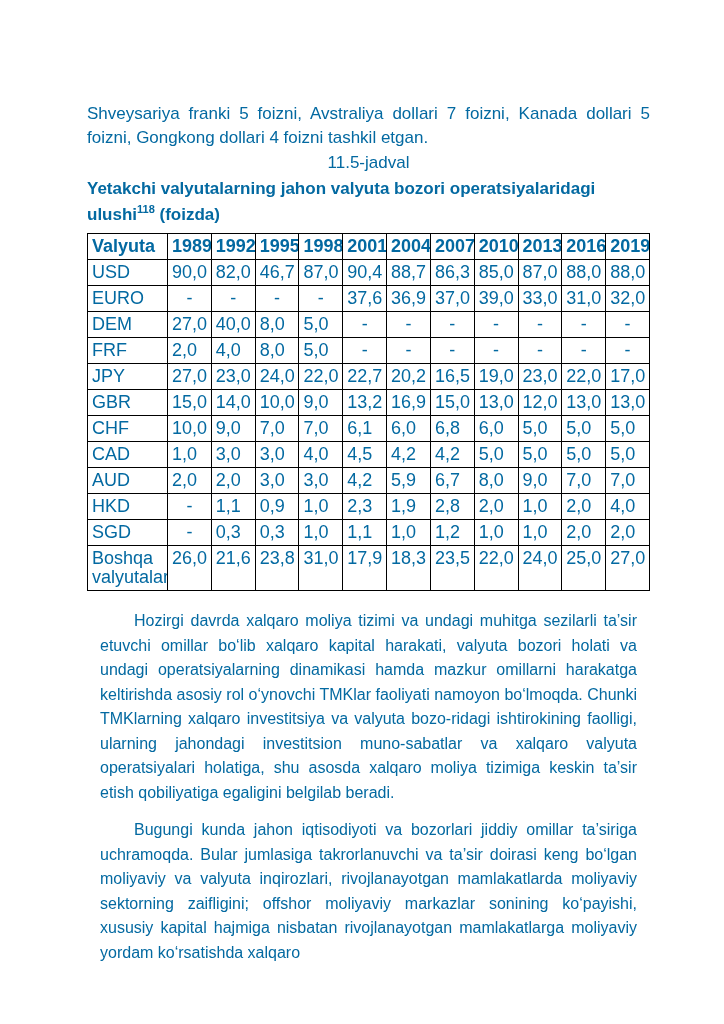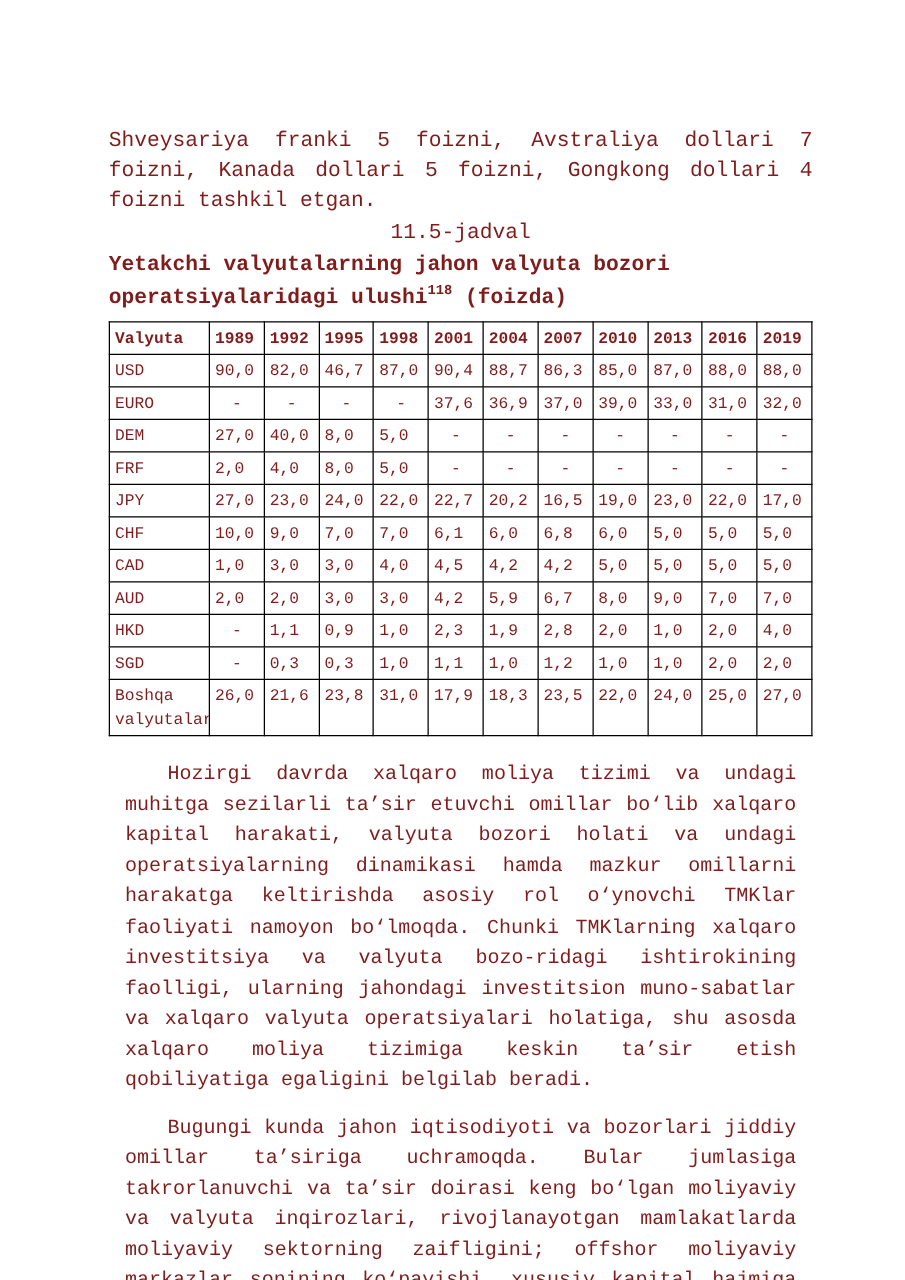--- a/index.html
+++ b/index.html
@@ -3,22 +3,22 @@
 <meta charset="utf-8">
 <style>
   html, body { margin: 0; padding: 0; background: #ffffff; }
   .page {
     position: relative;
     width: 724px;
     height: 1024px;
     box-sizing: border-box;
     padding: 102px 74px 0 87px;
     background: #ffffff;
-    color: #7f1d1d;
-    font-family: Liberation Mono, monospace;
+    color: #0369a1;
+    font-family: Liberation Sans, sans-serif;
     overflow: hidden;
   }
   .intro {
     margin: 0;
     font-size: 17px;
     line-height: 24px;
     text-align: justify;
   }
   .table-label {
     margin: 0;
@@ -34,21 +34,21 @@
     text-align: left;
   }
   .table-title sup {
     font-size: 11px;
     line-height: 0;
   }
   table.data {
     width: 100%;
     border-collapse: collapse;
     table-layout: fixed;
-    font-size: 13px;
+    font-size: 18px;
     margin: 0 0 18px 0;
   }
   table.data th, table.data td {
     border: 1px solid #000000;
     padding: 3px 4px;
     text-align: left;
     vertical-align: top;
     line-height: 19px;
     overflow: hidden;
   }
@@ -167,20 +167,34 @@
           <td>22,0</td>
           <td>22,7</td>
           <td>20,2</td>
           <td>16,5</td>
           <td>19,0</td>
           <td>23,0</td>
           <td>22,0</td>
           <td>17,0</td>
         </tr>
         <tr>
+          <td>GBR</td>
+          <td>15,0</td>
+          <td>14,0</td>
+          <td>10,0</td>
+          <td>9,0</td>
+          <td>13,2</td>
+          <td>16,9</td>
+          <td>15,0</td>
+          <td>13,0</td>
+          <td>12,0</td>
+          <td>13,0</td>
+          <td>13,0</td>
+        </tr>
+        <tr>
           <td>CHF</td>
           <td>10,0</td>
           <td>9,0</td>
           <td>7,0</td>
           <td>7,0</td>
           <td>6,1</td>
           <td>6,0</td>
           <td>6,8</td>
           <td>6,0</td>
           <td>5,0</td>

